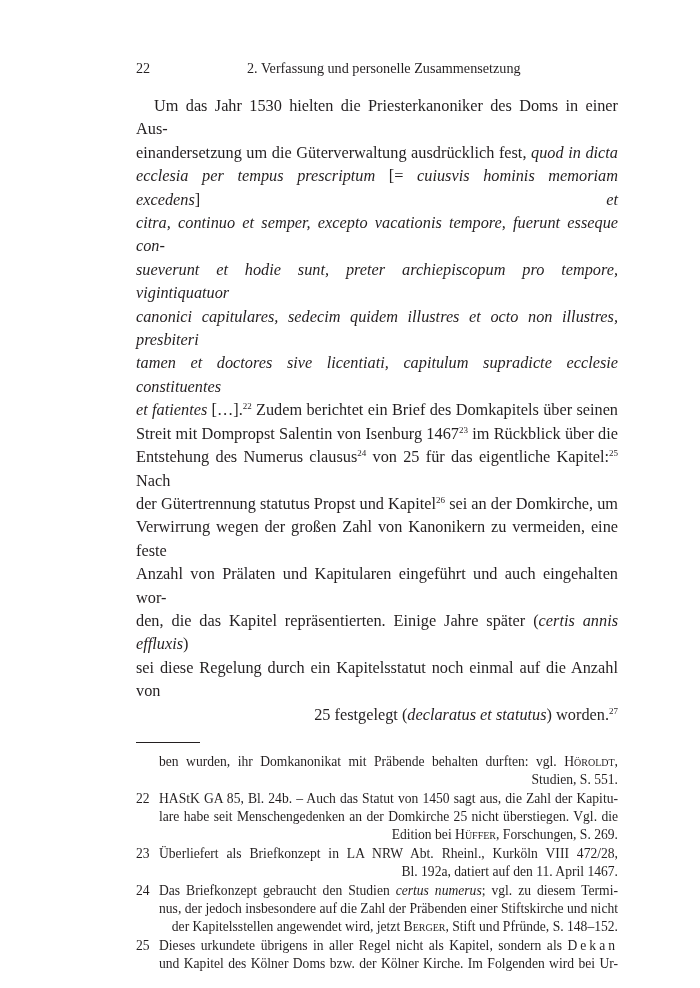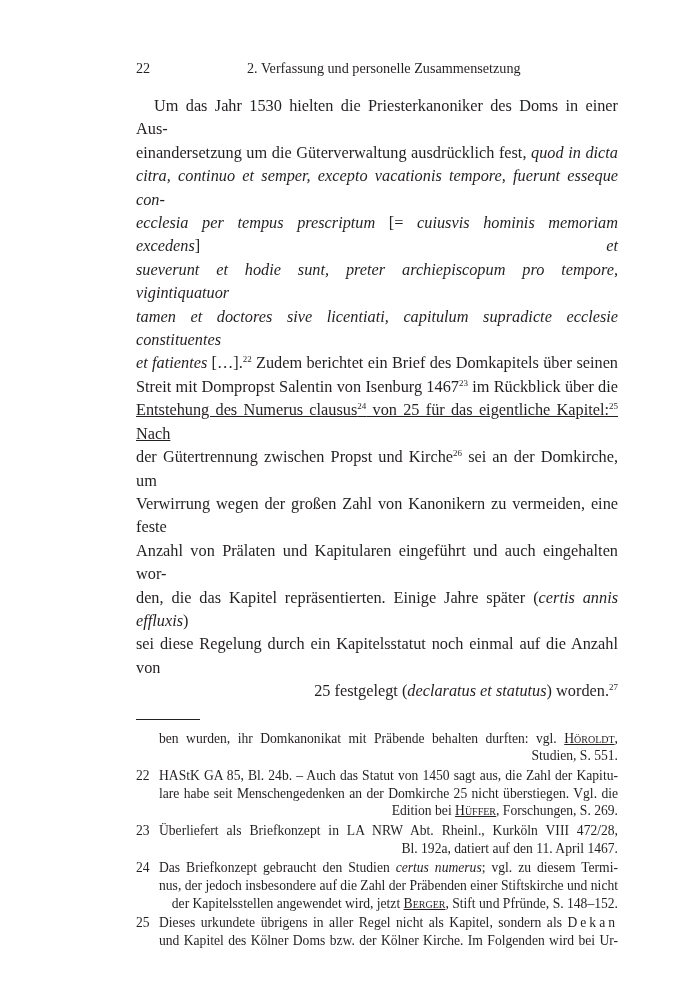--- a/index.html
+++ b/index.html
@@ -7,45 +7,46 @@
   .page { position: absolute; left: 136px; top: 60px; width: 482px; }
   .running-head { position: relative; height: 24px; font-size: 14.2px; }
   .page-number { position: absolute; left: 0; top: 0; }
   .running-title { position: absolute; left: 111px; top: 0; }
   .main-text { margin-top: 10px; font-size: 16.3px; line-height: 23.4px; text-align: justify; text-indent: 18px; hyphens: manual; }
   sup { font-size: 9px; line-height: 0; vertical-align: 6px; }
   .fn-rule { width: 64px; height: 0; border-top: 1px solid #231f20; margin: 16px 0 10px 0; }
   .footnotes { font-size: 13.6px; line-height: 17.8px; }
   .fn { position: relative; padding-left: 23px; text-align: justify; margin-bottom: 1.6px; }
   .fn-num { position: absolute; left: 0; top: 0; }
-  .sc { font-variant: small-caps; text-decoration: underline; }
+  .sc { font-variant: small-caps; }
   .spaced { letter-spacing: 3px; }
   .jl { text-align: justify; text-align-last: justify; display: block; }
   .ll { display: block; text-align: right; }
 </style>
 </head>
 <body>
 
 <div class="page">
   <div class="running-head">
     <span class="page-number">22</span>
     <span class="running-title">2. Verfassung und personelle Zusammensetzung</span>
   </div>
 
   <div class="main-text" id="main-text" style="text-indent: 0px;">
       <span class="jl" style="text-indent: 18px;"><span>Um das Jahr 1530 hielten die Priesterkanoniker des Doms in einer Aus-</span></span>
       <span class="jl" style="text-indent: 0px;"><span>einandersetzung um die Güterverwaltung ausdrücklich fest, </span><em>quod in dicta</em></span>
+      <span class="jl" style="text-indent: 0px;"><em>ecclesia per tempus prescriptum</em><span> [= </span><em>cuiusvis hominis memoriam excedens</em><span>] </span><em>et</em></span>
       <span class="jl" style="text-indent: 0px;"><em>citra, continuo et semper, excepto vacationis tempore, fuerunt esseque con-</em></span>
-      <span class="jl" style="text-indent: 0px;"><em>ecclesia per tempus prescriptum</em><span> [= </span><em>cuiusvis hominis memoriam excedens</em><span>] </span><em>et</em></span>
       <span class="jl" style="text-indent: 0px;"><em>sueverunt et hodie sunt, preter archiepiscopum pro tempore, vigintiquatuor</em></span>
+      <span class="jl" style="text-indent: 0px;"><em>canonici capitulares, sedecim quidem illustres et octo non illustres, presbiteri</em></span>
       <span class="jl" style="text-indent: 0px;"><em>tamen et doctores sive licentiati, capitulum supradicte ecclesie constituentes</em></span>
       <span class="jl" style="text-indent: 0px;"><em>et fatientes</em><span> […].</span><sup>22</sup><span> Zudem berichtet ein Brief des Domkapitels über seinen</span></span>
       <span class="jl" style="text-indent: 0px;"><span>Streit mit Dompropst Salentin von Isenburg 1467</span><sup>23</sup><span> im Rückblick über die</span></span>
-      <span class="jl" style="text-indent: 0px; text-decoration: underline;"><span>Entstehung des Numerus clausus</span><sup>24</sup><span> von 25 für das eigentliche Kapitel:</span><sup>25</sup><span> Nach</span></span>
-      <span class="jl" style="text-indent: 0px;"><span>der Gütertrennung zwischen Propst und Kirche</span><sup>26</sup><span> sei an der Domkirche, um</span></span>
+      <span class="jl" style="text-indent: 0px;"><span>Entstehung des Numerus clausus</span><sup>24</sup><span> von 25 für das eigentliche Kapitel:</span><sup>25</sup><span> Nach</span></span>
+      <span class="jl" style="text-indent: 0px;"><span>der Gütertrennung statutus Propst und Kapitel</span><sup>26</sup><span> sei an der Domkirche, um</span></span>
       <span class="jl" style="text-indent: 0px;"><span>Verwirrung wegen der großen Zahl von Kanonikern zu vermeiden, eine feste</span></span>
       <span class="jl" style="text-indent: 0px;"><span>Anzahl von Prälaten und Kapitularen eingeführt und auch eingehalten wor-</span></span>
       <span class="jl" style="text-indent: 0px;"><span>den, die das Kapitel repräsentierten. Einige Jahre später (</span><em>certis annis effluxis</em><span>)</span></span>
       <span class="jl" style="text-indent: 0px;"><span>sei diese Regelung durch ein Kapitelsstatut noch einmal auf die Anzahl von</span></span>
       <span class="ll" style="text-indent: 0px;"><span>25 festgelegt (</span><em>declaratus et statutus</em><span>) worden.</span><sup>27</sup></span>
     </div>
 
   <div class="fn-rule"></div>
 
   <div class="footnotes" id="footnotes">

